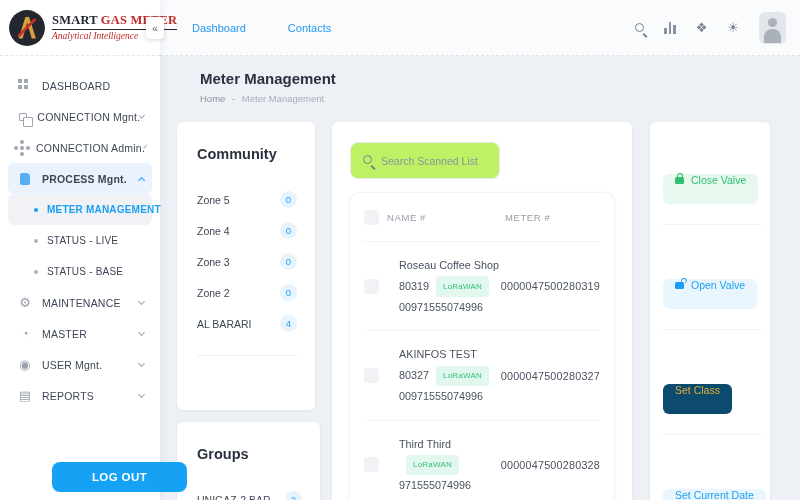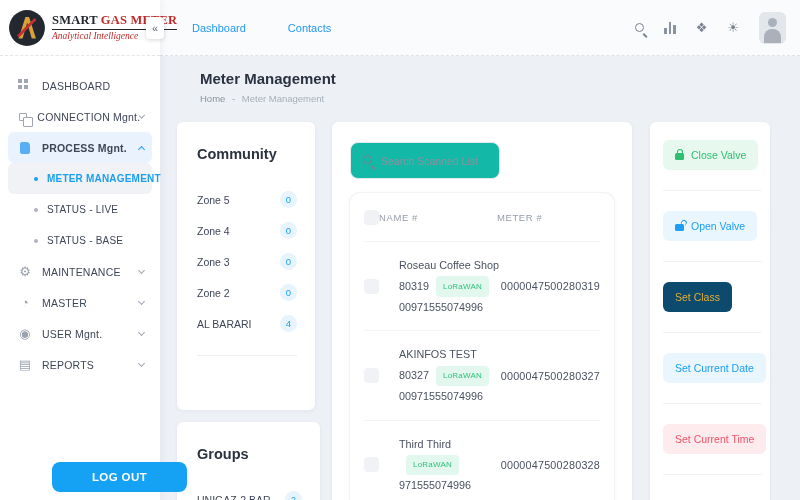--- a/index.html
+++ b/index.html
@@ -76,44 +76,44 @@
   .groups-card { left:17px; top:366px; width:143px; height:120px; padding:24px 18px 0 20px; }
   .zlist { margin-top:22px; }
   .zrow { display:flex; align-items:center; justify-content:space-between; height:31px; cursor:pointer; }
   .zrow .zl { font-size:10.5px; color:#3e4656; }
   .cbadge { min-width:17px; height:17px; border-radius:50%; background:#e7f3fd; color:#1b9ff3; font-size:9.5px;
             display:flex; align-items:center; justify-content:center; padding:0 3px; }
   .card-divider { height:1px; background:#eef0f3; margin-top:16px; }
 
   
   .table-card { left:172px; top:66px; width:300px; height:420px; padding:20px 18px 0 18px; }
-  .search-box { position:relative; width:150px; height:37px; border:1px solid #e5e8ed; border-radius:8px; background:#14b8a6; }
+  .search-box { position:relative; width:150px; height:37px; border:1px solid #e5e8ed; border-radius:8px; background:#bef264; }
   .search-box .mag { position:absolute; left:12px; top:12px; }
   .search-box input { position:absolute; left:30px; top:0; width:115px; height:35px; border:none; outline:none;
                       font-size:10.5px; color:#4a5260; background:transparent; font-family:"Liberation Sans", sans-serif; }
   .search-box input::placeholder { color:#8a93a0; }
   .list-wrap { margin-top:14px; border-radius:10px; box-shadow:0 0 0 1px #f1f3f5, 0 1px 5px rgba(25,39,60,.05); padding:0 14px; }
   .thead { display:flex; align-items:center; height:48px; }
   .th { font-size:9.5px; color:#959daa; letter-spacing:.6px; }
   .cb { width:15px; height:15px; border-radius:4px; background:#f0f2f6; flex:0 0 15px; cursor:pointer; }
-  .col-name { width:118px; margin-left:0; }
+  .col-name { width:118px; margin-left:8px; }
   .col-meter { flex:1; }
   .hr { height:1px; background:#f3f4f6; }
   .trow { display:flex; align-items:center; padding:13px 0; }
   .ncell { width:118px; margin-left:20px; font-size:10.5px; color:#4a5260; line-height:1.9; }
   .nm { font-size:10.8px; color:#4a5260; }
   .lora { display:inline-block; font-size:8px; color:#2fc07c; background:#e2f8ee; border-radius:4px;
           padding:2.5px 7px; margin-left:7px; vertical-align:1px; letter-spacing:.2px; }
   .ph { font-size:10.8px; color:#4a5260; }
   .mcell { flex:1; font-size:10.8px; color:#4a5260; letter-spacing:.2px; }
 
   
   .actions-card { left:490px; top:66px; width:120px; height:420px; padding-top:18px; }
-  .abtn { display:inline-flex; align-items:center; gap:7px; margin-left:13px; height:30px; padding:0 12px;
-          border:none; border-radius:6px; font-size:10.5px; cursor:pointer; font-family:"Liberation Sans", sans-serif; white-space:nowrap; }
+  .abtn { display:inline-flex; gap:7px; margin-left:13px; height:30px; padding:0 12px;
+          border:none; border-radius:6px; font-size:10.5px; cursor:pointer; font-family:"Liberation Sans", sans-serif; white-space:nowrap;margin-top:34px; }
   .abtn.green  { background:#e7f9ee; color:#2fbf71; }
   .abtn.blue   { background:#e9f6fd; color:#1b9ef3; }
   .abtn.yellow { background:#0c4a6e; color:#e4ad35; }
   .abtn.red    { background:#fdebee; color:#ef5467; }
   .vdiv { height:1px; background:#f1f2f4; margin:20px 8px 20px 13px; }
   .lock { position:relative; display:inline-block; width:9px; height:7px; background:currentColor; border-radius:1.5px; margin-top:3px; }
   .lock::before { content:""; position:absolute; left:1.5px; top:-4px; width:4px; height:4px;
                   border:1.5px solid currentColor; border-bottom:none; border-radius:3px 3px 0 0; }
   .lock.open::before { left:auto; right:-3px; transform:rotate(18deg); }
 </style>
@@ -144,20 +144,27 @@
         <span class="micon">
             <i class="ic-grid"></i>
           </span>
         <span class="lbl">DASHBOARD</span>
       </div>
       <div class="mitem">
         <span class="micon">
             <i class="ic-frames"></i>
           </span>
         <span class="lbl">CONNECTION Mgnt.</span>
+        <span class="chev"></span>
+      </div>
+      <div class="mitem">
+        <span class="micon">
+            <i class="ic-dots"></i>
+          </span>
+        <span class="lbl">CONNECTION Admin.</span>
         <span class="chev"></span>
       </div>
       <div class="mitem active-parent">
         <span class="micon">
             <i class="ic-file"></i>
           </span>
         <span class="lbl">PROCESS Mgnt.</span>
         <span class="chev up"></span>
       </div>
       <div class="mitem sub active">

